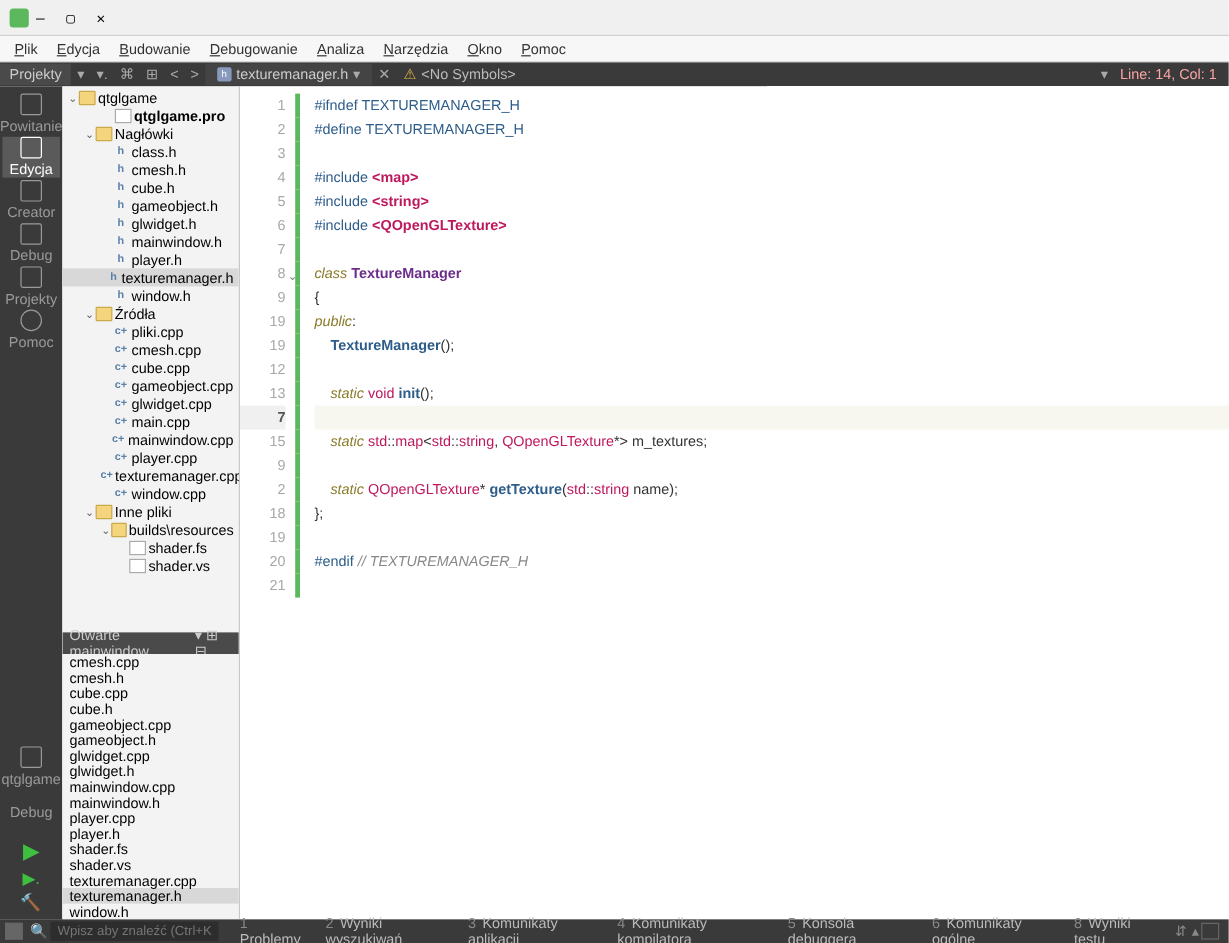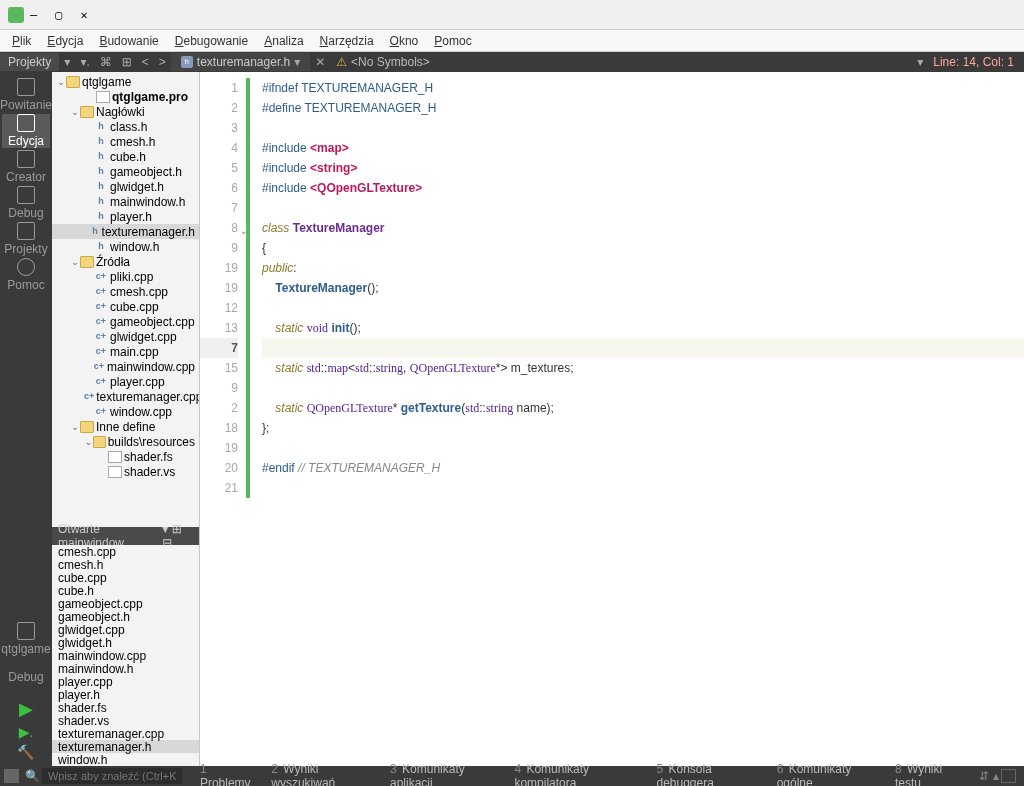--- a/index.html
+++ b/index.html
@@ -52,21 +52,21 @@
 .gutter .fold { position:absolute; right:-10px; top:3px; font-size:10px; color:#888; }
 .changebar { width:4px; padding-top:6px; }
 .changebar .cb { height:20px; }
 .changebar .cb.g { background:#5cb85c; }
 .code { flex:1; padding:6px 0 0 12px; white-space:pre; color:#333; }
 .code .cl { height:20px; }
 .code .cl.cur { background:#f7f7f0; }
 .kw-pre { color:#2d5d8a; }
 .kw-inc { color:#be185d;font-weight:bold; }
 .kw { color:#8a7a2a; font-style:italic; }
-.type { color:#4c1d95;font-family:Liberation Serif, serif; }
+.type { color:#be185d; }
 .fname { color:#2d5d8a; font-weight:bold; }
 .classname { color:#6b2d8a; font-weight:bold; }
 .cmt { color:#888; font-style:italic; }
 .punct { color:#333; }
 .statusbar { height:20px; background:#3a3a3a; color:#bbb; display:flex; align-items:center; font-size:11px; gap:2px; padding:0 4px; }
 .statusbar .sq { width:16px;height:14px;border:1px solid #666;margin-right:4px; }
 .statusbar .sq.on { background:#666; }
 .statusbar .search { background:#2d2d2d; border:none; color:#999; padding:2px 6px; width:140px; height:16px; font-size:11px; }
 .statusbar .si { padding:0 6px; }
 .statusbar .sn { color:#888; margin-right:2px; }
@@ -270,21 +270,21 @@
           <span>texturemanager.cpp</span>
         </div>
         <div class="row" style="padding-left: 32px;">
           <span class="tw"></span>
           <span class="ic cpp">c+</span>
           <span>window.cpp</span>
         </div>
         <div class="row" style="padding-left: 18px;">
           <span class="tw">⌄</span>
           <span class="ic folder"></span>
-          <span>Inne define</span>
+          <span>Inne pliki</span>
         </div>
         <div class="row" style="padding-left: 32px;">
           <span class="tw">⌄</span>
           <span class="ic folder"></span>
           <span>builds\resources</span>
         </div>
         <div class="row" style="padding-left: 46px;">
           <span class="tw"></span>
           <span class="ic file"></span>
           <span>shader.fs</span>

